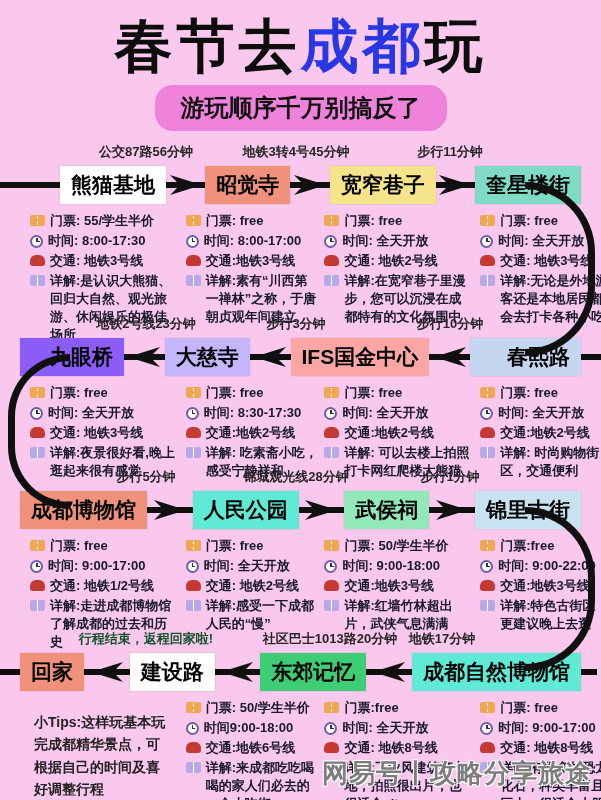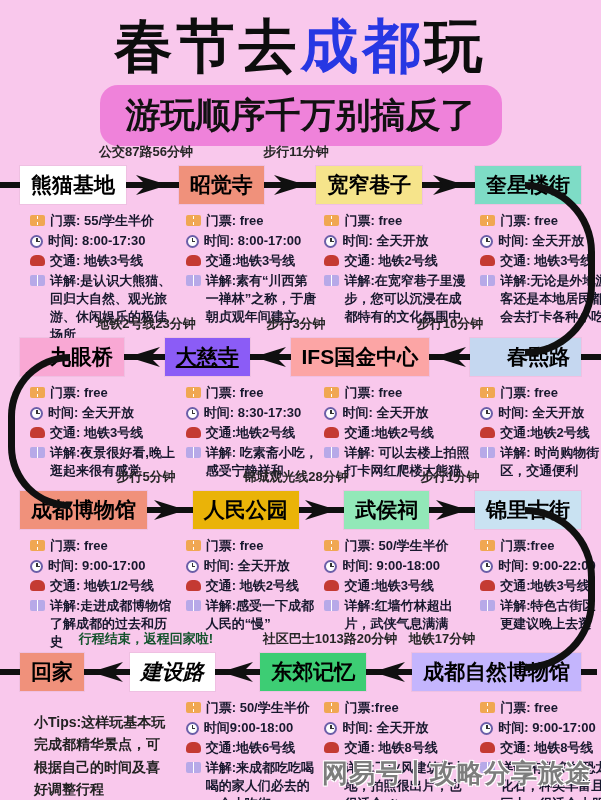--- a/index.html
+++ b/index.html
@@ -4,21 +4,21 @@
 <style>
   * { margin:0; padding:0; box-sizing:border-box; }
   body { font-family:"Liberation Sans","DejaVu Sans",sans-serif; }
   .page { position:relative; width:601px; height:800px; background:#f9c8ec; overflow:hidden; }
 
   
   .header { position:absolute; top:0; left:0; right:0; text-align:center; }
   .title { margin-top:8px; font-size:58px; font-weight:900; letter-spacing:4px; color:#0d0d0d; line-height:1.3; }
   .title .hl { font-weight:900; }
   .subtitle-wrap { margin-top:2px; }
-  .subtitle { display:inline-block; padding:7px 26px; border-radius:18px; font-size:35px; font-weight:900; color:#111; }
+  .subtitle { display:inline-block; padding:7px 26px; border-radius:18px; font-size:24px; font-weight:900; color:#111; }
 
   
   .journey { position:absolute; left:0; right:0; }
   .j1 { top:143px; } .j2 { top:315px; } .j3 { top:468px; } .j4 { top:630px; }
 
   .transits { position:relative; height:20px; }
   .transits span { position:absolute; transform:translateX(-50%); white-space:nowrap;
                    font-size:13px; font-weight:700; color:#262626; }
   .transits span:nth-child(1){ left:146px; }
   .transits span:nth-child(2){ left:296px; }
@@ -82,25 +82,26 @@
     </div>
     <div class="subtitle-wrap">
       <span class="subtitle" id="subtitle" style="background: rgb(239, 130, 218);">游玩顺序千万别搞反了</span>
     </div>
   </div>
 
   <div id="rows-host">
   <section class="journey j1">
     <div class="transits">
           <span>公交87路56分钟</span>
+          <span>地铁3转4号45分钟</span>
           <span>步行11分钟</span>
         </div>
     <div class="stops">
       <div class="track"></div>
-    <div class="stop-box" style="background: rgb(255, 255, 255);">熊猫基地</div>
+    <div class="stop-box" style="background: rgb(255, 255, 255); margin-left: 40px;">熊猫基地</div>
           <svg class="arrow-svg" viewBox="0 0 34 22">
             <path d="M1,1 L33,11 L1,21 L11,11 Z"></path>
           </svg>
           <div class="stop-box" style="background: rgb(240, 145, 123);">昭觉寺</div>
           <svg class="arrow-svg" viewBox="0 0 34 22">
             <path d="M1,1 L33,11 L1,21 L11,11 Z"></path>
           </svg>
           <div class="stop-box" style="background: rgb(246, 228, 139);">宽窄巷子</div>
           <svg class="arrow-svg" viewBox="0 0 34 22">
             <path d="M1,1 L33,11 L1,21 L11,11 Z"></path>
@@ -184,25 +185,25 @@
   </section>
 
   <section class="journey j2 dir-left">
     <div class="transits">
           <span>地铁2号线23分钟</span>
           <span>步行3分钟</span>
           <span>步行10分钟</span>
         </div>
     <div class="stops">
       <div class="track"></div>
-    <div class="stop-box" style="background: #f9a8d4; padding-left: 30px;">九眼桥</div>
-          <svg class="arrow-svg" viewBox="0 0 34 22">
-            <path d="M1,1 L33,11 L1,21 L11,11 Z"></path>
-          </svg>
-          <div class="stop-box" style="background: #8b5cf6; text-decoration: underline;">大慈寺</div>
+    <div class="stop-box" style="background: #8b5cf6; padding-left: 30px;">九眼桥</div>
+          <svg class="arrow-svg" viewBox="0 0 34 22">
+            <path d="M1,1 L33,11 L1,21 L11,11 Z"></path>
+          </svg>
+          <div class="stop-box" style="background: #c4b5fd;">大慈寺</div>
           <svg class="arrow-svg" viewBox="0 0 34 22">
             <path d="M1,1 L33,11 L1,21 L11,11 Z"></path>
           </svg>
           <div class="stop-box" style="background: #fca5a5;">IFS国金中心</div>
           <svg class="arrow-svg" viewBox="0 0 34 22">
             <path d="M1,1 L33,11 L1,21 L11,11 Z"></path>
           </svg>
           <div class="stop-box" style="background: rgb(197, 215, 240); padding-left: 37px;">春熙路</div>
         </div>
     <div class="details">
@@ -286,21 +287,21 @@
           <span>步行5分钟</span>
           <span>锦城观光线28分钟</span>
           <span>步行1分钟</span>
         </div>
     <div class="stops">
       <div class="track"></div>
     <div class="stop-box" style="background: rgb(240, 145, 123);">成都博物馆</div>
           <svg class="arrow-svg" viewBox="0 0 34 22">
             <path d="M1,1 L33,11 L1,21 L11,11 Z"></path>
           </svg>
-          <div class="stop-box" style="background: #eab308;">人民公园</div>
+          <div class="stop-box" style="background: #5eead4;">人民公园</div>
           <svg class="arrow-svg" viewBox="0 0 34 22">
             <path d="M1,1 L33,11 L1,21 L11,11 Z"></path>
           </svg>
           <div class="stop-box" style="background: rgb(146, 232, 184);">武侯祠</div>
           <svg class="arrow-svg" viewBox="0 0 34 22">
             <path d="M1,1 L33,11 L1,21 L11,11 Z"></path>
           </svg>
           <div class="stop-box" style="background: rgb(201, 226, 242);">锦里古街</div>
         </div>
     <div class="details">
@@ -384,29 +385,29 @@
           <span>行程结束，返程回家啦!</span>
           <span>社区巴士1013路20分钟</span>
           <span>地铁17分钟</span>
         </div>
     <div class="stops">
       <div class="track"></div>
     <div class="stop-box" style="background: rgb(240, 145, 123);">回家</div>
           <svg class="arrow-svg" viewBox="0 0 34 22">
             <path d="M1,1 L33,11 L1,21 L11,11 Z"></path>
           </svg>
-          <div class="stop-box" style="background: rgb(255, 255, 255); font-style: italic;">建设路</div>
+          <div class="stop-box" style="background: rgb(255, 255, 255);">建设路</div>
           <svg class="arrow-svg" viewBox="0 0 34 22">
             <path d="M1,1 L33,11 L1,21 L11,11 Z"></path>
           </svg>
           <div class="stop-box" style="background: rgb(61, 205, 116);">东郊记忆</div>
           <svg class="arrow-svg" viewBox="0 0 34 22">
             <path d="M1,1 L33,11 L1,21 L11,11 Z"></path>
           </svg>
-          <div class="stop-box" style="background: #c4b5fd; text-align: center;">成都自然博物馆</div>
+          <div class="stop-box" style="background: #5eead4; text-align: center;">成都自然博物馆</div>
         </div>
     <div class="details">
           <div>
             <div class="tips">小Tips:这样玩基本玩完成都精华景点，可根据自己的时间及喜好调整行程</div>
           </div>
           <div>
             <div class="field">
               <span class="ic ic-ticket" style="background: rgb(240, 167, 82);"></span>
               <span class="txt">门票: 50/学生半价</span>
             </div>

